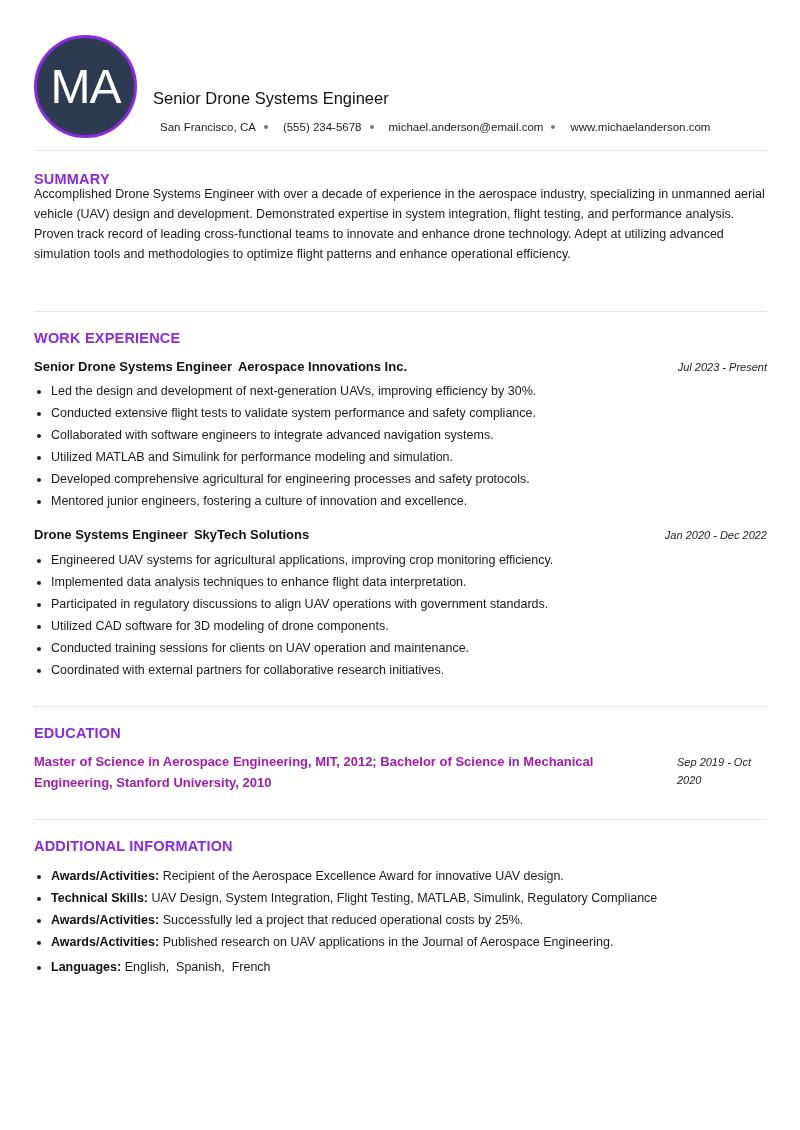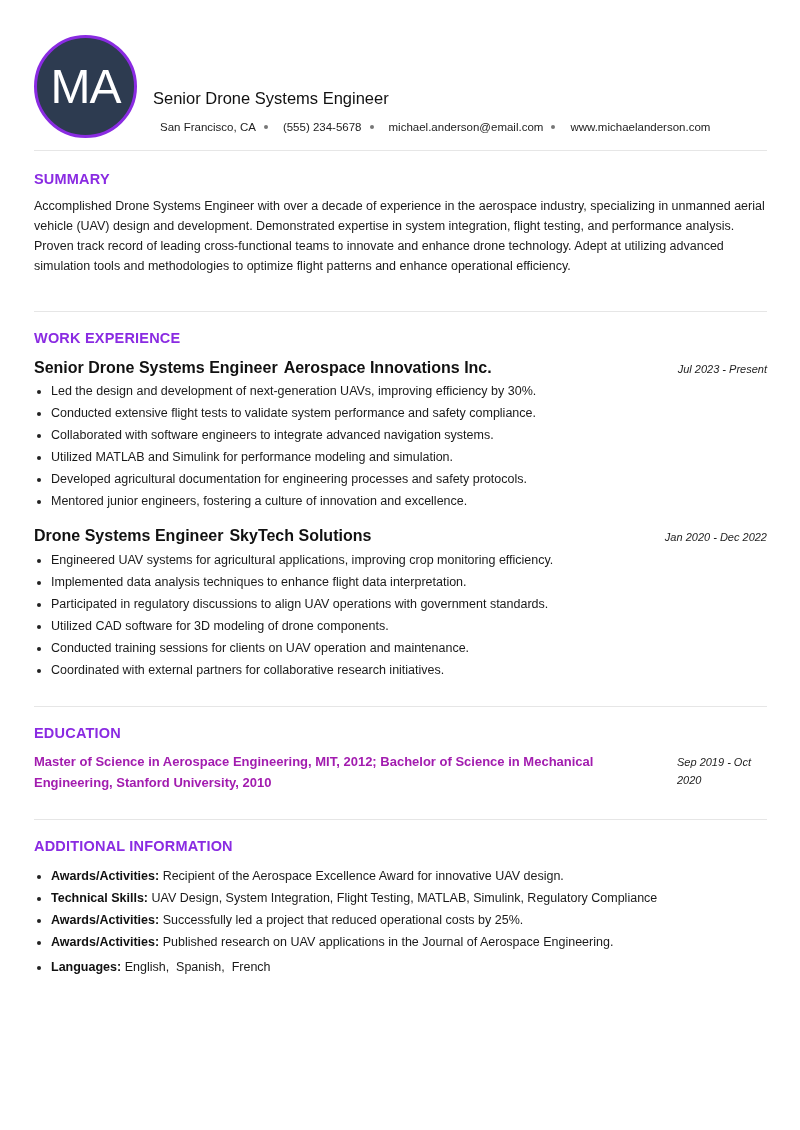--- a/index.html
+++ b/index.html
@@ -41,29 +41,29 @@
 
     .divider { position: absolute; left: 34px; width: 733px; height: 1px; background: #e6e6e6; }
 
     .section-title {
       position: absolute; left: 34px;
       font-size: 14.5px; font-weight: 700; color: #8a2be2; letter-spacing: 0.2px;
       white-space: nowrap;
     }
 
     .summary {
-      position: absolute; left: 34px; top: 196px; width: 740px;
+      position: absolute; left: 34px; top: 184px; width: 740px;
       font-size: 12.5px; line-height: 20px; color: #1a1a1a;
     }
 
     .job-head {
       position: absolute; left: 34px; width: 733px;
       display: flex; justify-content: space-between; align-items: baseline;
     }
-    .job-head .role-co { font-size: 16px; font-weight: 700; color: #111111; white-space: nowrap; }
+    .job-head .role-co { font-size: 13px; font-weight: 700; color: #111111; white-space: nowrap; }
     .job-head .role-co .co { margin-left: 6px; }
     .job-head .dates { font-size: 11px; font-style: italic; color: #222222; white-space: nowrap; }
 
     .bullets { position: absolute; left: 34px; width: 740px; list-style: none; }
     .bullets li {
       position: relative; padding-left: 17px;
       font-size: 12.5px; line-height: 22px; color: #1a1a1a; white-space: nowrap;
     }
     .bullets li::before {
       content: ""; position: absolute; left: 3px; top: 9.5px;
@@ -110,21 +110,21 @@
     <span class="role-co">
       <span>Senior Drone Systems Engineer</span><span class="co">Aerospace Innovations Inc.</span>
     </span>
     <span class="dates">Jul 2023 - Present</span>
   </div>
   <ul class="bullets" style="top:380px;">
     <li>Led the design and development of next-generation UAVs, improving efficiency by 30%.</li>
     <li>Conducted extensive flight tests to validate system performance and safety compliance.</li>
     <li>Collaborated with software engineers to integrate advanced navigation systems.</li>
     <li>Utilized MATLAB and Simulink for performance modeling and simulation.</li>
-    <li>Developed agricultural documentation for engineering processes and safety protocols.</li>
+    <li>Developed comprehensive agricultural for engineering processes and safety protocols.</li>
     <li>Mentored junior engineers, fostering a culture of innovation and excellence.</li>
   </ul>
 
   <div class="job-head" style="top:527px;">
     <span class="role-co">
       <span>Drone Systems Engineer</span><span class="co">SkyTech Solutions</span>
     </span>
     <span class="dates">Jan 2020 - Dec 2022</span>
   </div>
   <ul class="bullets" style="top:549px;">

